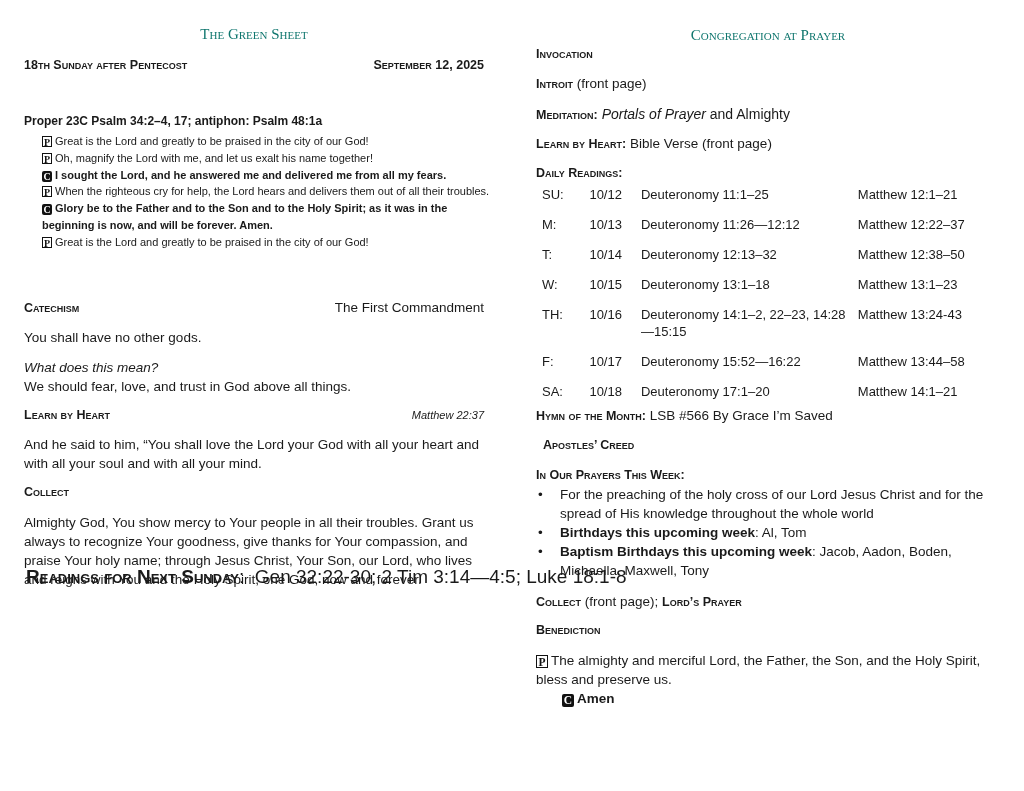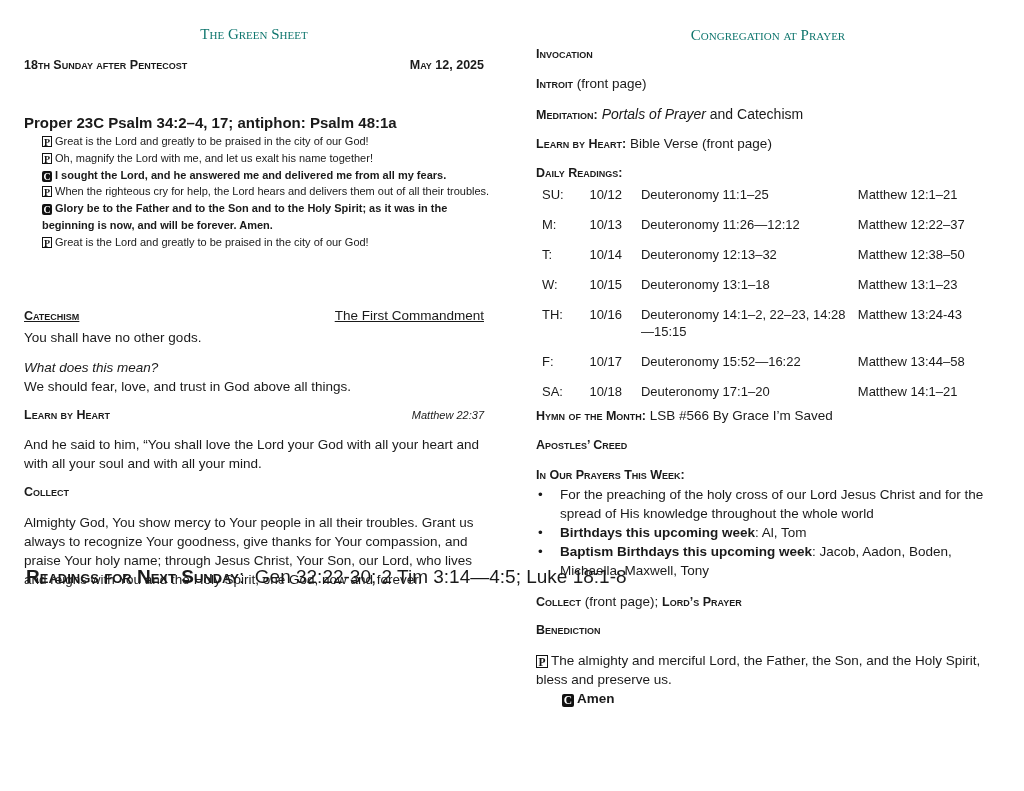--- a/index.html
+++ b/index.html
@@ -42,35 +42,35 @@
   ul.prayers li .bullet { position: absolute; left: 2px; top: 0; }
 </style>
 </head>
 <body>
 
 <div class="col left">
   <div class="page-title">The Green Sheet</div>
 
   <div class="hdr-row sc h12" style="top:58px;">
     <span>18th Sunday after Pentecost</span>
-    <span>May 12, 2025</span>
+    <span>September 12, 2025</span>
   </div>
 
-  <div class="abs" style="top:114px; left:0; font-weight:bold; font-size:15px;">Proper 23C Psalm 34:2–4, 17; antiphon: Psalm 48:1a</div>
+  <div class="abs" style="top:114px; left:0; font-weight:bold; font-size:12px;">Proper 23C Psalm 34:2–4, 17; antiphon: Psalm 48:1a</div>
 
   <div class="abs" style="top:133px; left:18px; width:455px;">
     <div class="psalm-line"><span class="badge p">P</span><span>Great is the Lord and greatly to be praised in the city of our God!</span></div>
     <div class="psalm-line"><span class="badge p">P</span><span>Oh, magnify the Lord with me, and let us exalt his name together!</span></div>
     <div class="psalm-line bold"><span class="badge c">C</span><span>I sought the Lord, and he answered me and delivered me from all my fears.</span></div>
     <div class="psalm-line"><span class="badge p">P</span><span>When the righteous cry for help, the Lord hears and delivers them out of all their troubles.</span></div>
     <div class="psalm-line bold"><span class="badge c">C</span><span>Glory be to the Father and to the Son and to the Holy Spirit; as it was in the beginning is now, and will be forever. Amen.</span></div>
     <div class="psalm-line"><span class="badge p">P</span><span>Great is the Lord and greatly to be praised in the city of our God!</span></div>
   </div>
 
-  <div class="hdr-row" style="top:308px;text-decoration:underline;">
+  <div class="hdr-row" style="top:300px;">
     <span class="sc h12">Catechism</span>
     <span style="font-size:13.5px;">The First Commandment</span>
   </div>
   <div class="abs body13" style="top:328px; left:0;">You shall have no other gods.</div>
   <div class="abs body13 ital" style="top:358px; left:0;">What does this mean?</div>
   <div class="abs body13" style="top:377px; left:0;">We should fear, love, and trust in God above all things.</div>
 
   <div class="hdr-row" style="top:408px;">
     <span class="sc h12">Learn by Heart</span>
     <span class="ital" style="font-size:11px;">Matthew 22:37</span>
@@ -92,21 +92,21 @@
   <div class="abs sc h12" style="top:47px; left:0;">Invocation</div>
 
   <div class="abs" style="top:76px; left:0; font-size:13.5px;">
     <span class="sc h12">Introit</span>
     <span>(front page)</span>
   </div>
 
   <div class="abs" style="top:106px; left:0; font-size:14px;">
     <span class="sc h12">Meditation:</span>
     <span class="ital">Portals of Prayer</span>
-    <span>and Catechism</span>
+    <span>and Almighty</span>
   </div>
 
   <div class="abs" style="top:136px; left:0; font-size:13.5px;">
     <span class="sc h12">Learn by Heart:</span>
     <span>Bible Verse (front page)</span>
   </div>
 
   <div class="abs sc h12" style="top:166px; left:0;">Daily Readings:</div>
 
   <table class="readings abs" style="top:184px; left:6px;">
@@ -154,21 +154,21 @@
           <td style="width: 130px; padding-top: 13px;">Matthew 14:1–21</td>
         </tr>
       </tbody>
   </table>
 
   <div class="abs" style="top:408px; left:0; font-size:13.5px;">
     <span class="sc h12">Hymn of the Month:</span>
     <span>LSB #566 By Grace I’m Saved</span>
   </div>
 
-  <div class="abs sc h12" style="top:438px; left:0;">Apostles’ Creed</div>
+  <div class="abs sc h12" style="top:438px; left:7px;">Apostles’ Creed</div>
 
   <div class="abs sc h12" style="top:468px; left:0;">In Our Prayers This Week:</div>
 
   <ul class="prayers abs" style="top:485px; left:0; width:450px;">
     <li><span class="bullet">•</span><b></b><span>For the preaching of the holy cross of our Lord Jesus Christ and for the spread of His knowledge throughout the whole world</span></li>
     <li><span class="bullet">•</span><b>Birthdays this upcoming week</b><span>: Al, Tom</span></li>
     <li><span class="bullet">•</span><b>Baptism Birthdays this upcoming week</b><span>: Jacob, Aadon, Boden, Michaella, Maxwell, Tony</span></li>
   </ul>
 
   <div class="abs" style="top:594px; left:0; font-size:13.5px; white-space:nowrap;">

